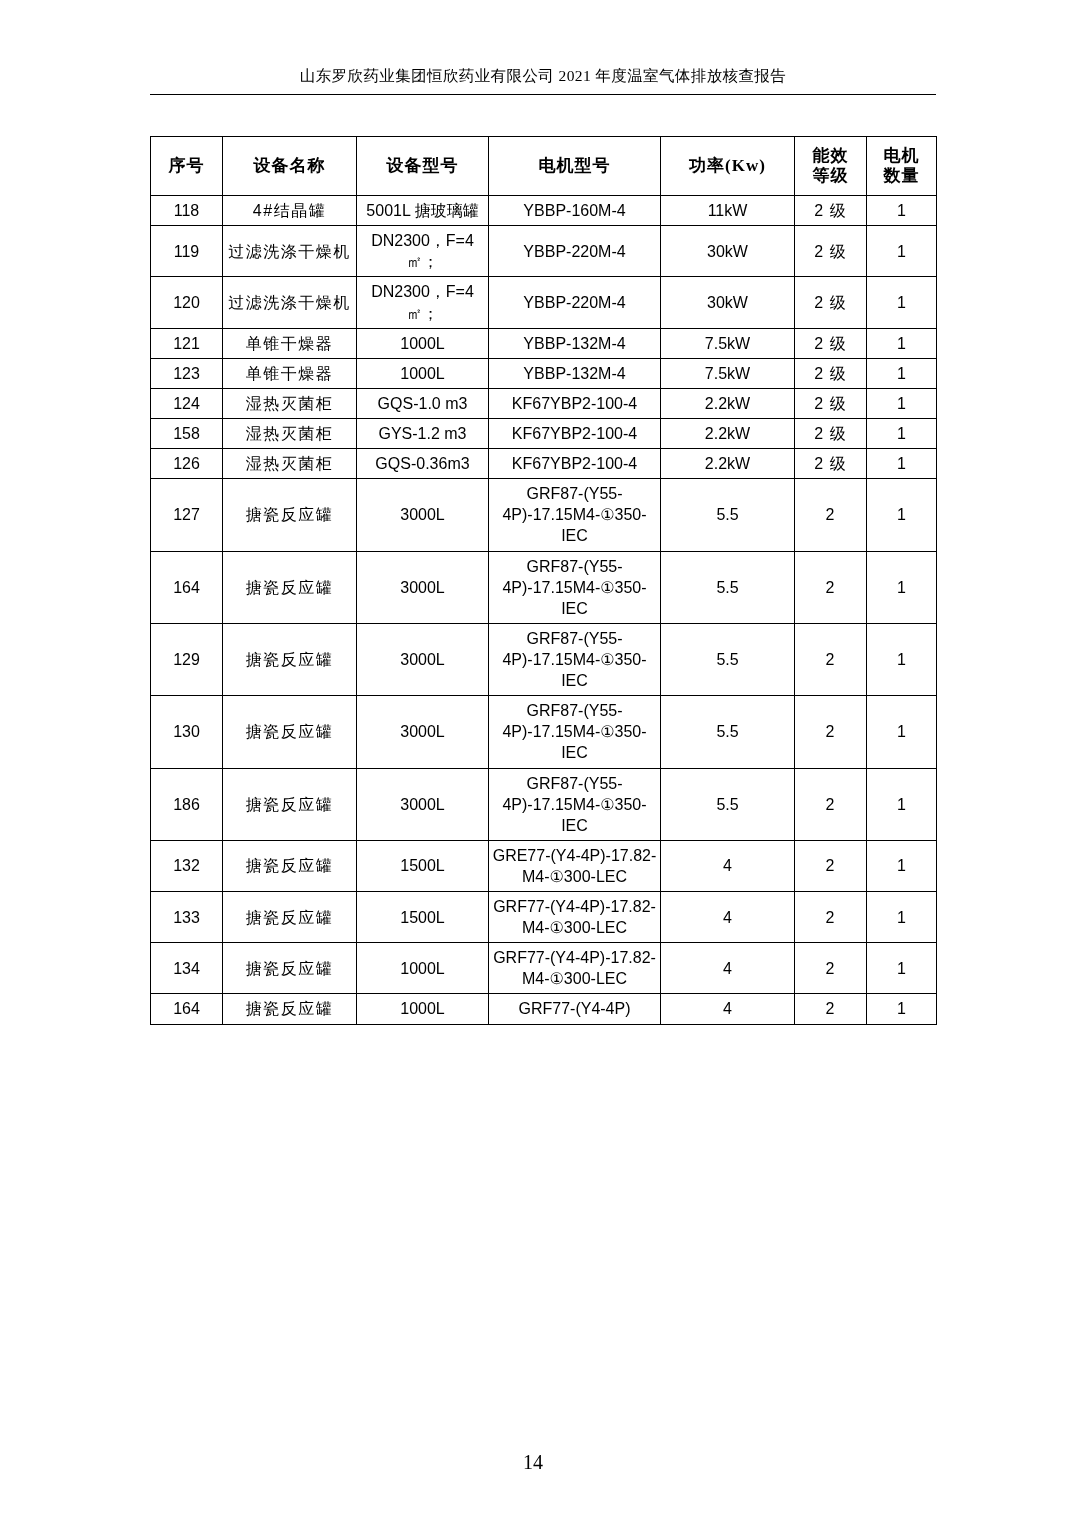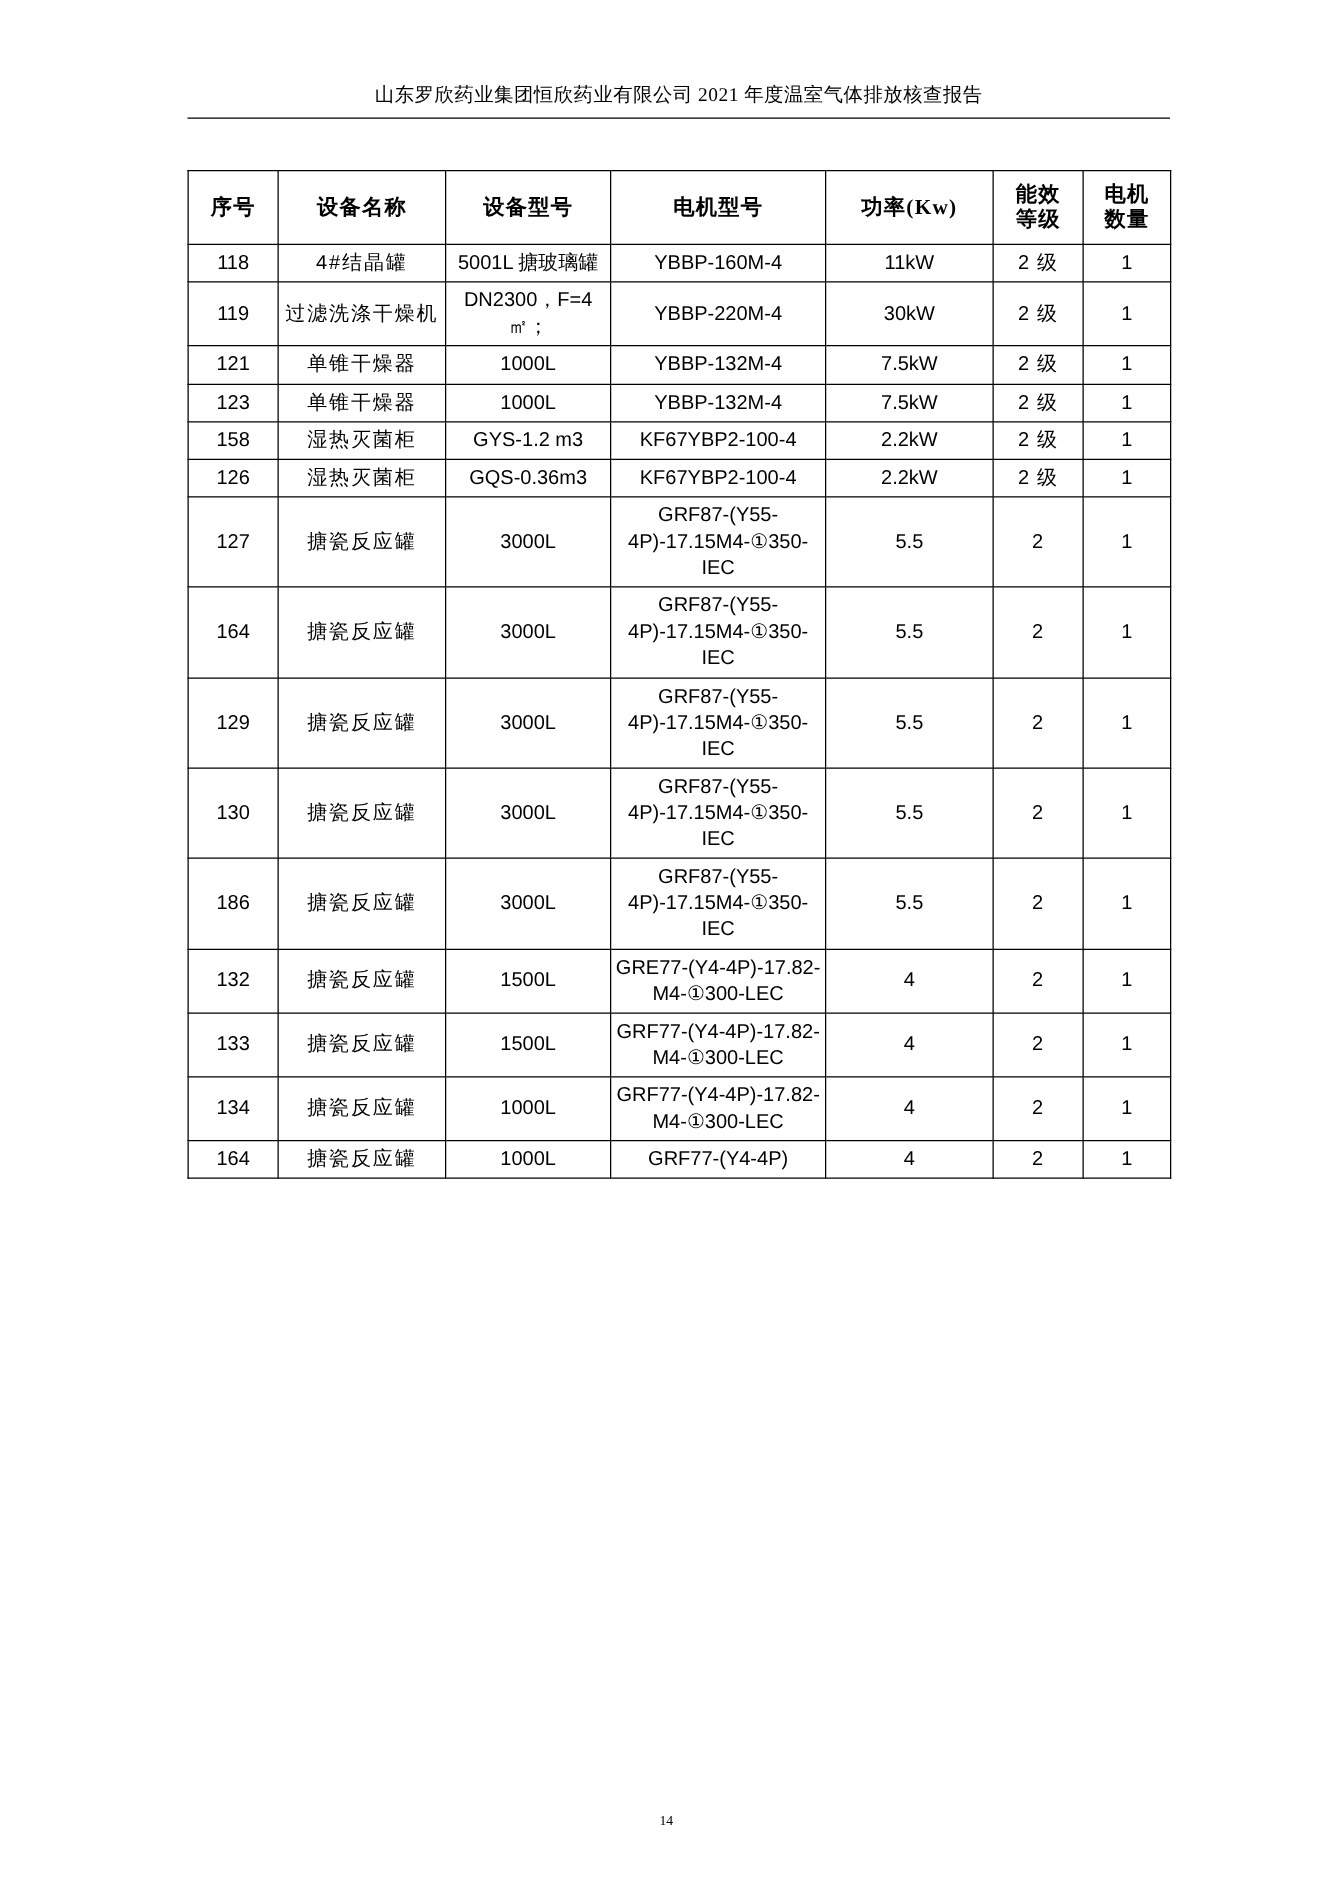--- a/index.html
+++ b/index.html
@@ -92,21 +92,21 @@
     font-size: 16px;
   }
   .hdr-two-line { line-height: 1.18; }
   .footer {
     position: absolute;
     top: 1451px;
     left: 0;
     width: 1066px;
     text-align: center;
     font-family: "Liberation Serif", serif;
-    font-size: 11px;
+    font-size: 20px;
   }
 </style>
 </head>
 <body>
 
 <div class="page">
 
   <div class="header">山东罗欣药业集团恒欣药业有限公司 2021 年度温室气体排放核查报告</div>
   <div class="header-rule"></div>
 
@@ -155,38 +155,56 @@
           <tr>
             <td class="cn">119</td>
             <td class="cname">过滤洗涤干燥机</td>
             <td class="cmodel">DN2300，F=4 ㎡；</td>
             <td class="cmotor">YBBP-220M-4</td>
             <td class="cpower">30kW</td>
             <td class="cgrade">2 级</td>
             <td class="cqty">1</td>
           </tr>
           <tr>
+            <td class="cn">120</td>
+            <td class="cname">过滤洗涤干燥机</td>
+            <td class="cmodel">DN2300，F=4 ㎡；</td>
+            <td class="cmotor">YBBP-220M-4</td>
+            <td class="cpower">30kW</td>
+            <td class="cgrade">2 级</td>
+            <td class="cqty">1</td>
+          </tr>
+          <tr>
             <td class="cn">121</td>
             <td class="cname">单锥干燥器</td>
             <td class="cmodel">1000L</td>
             <td class="cmotor">YBBP-132M-4</td>
             <td class="cpower">7.5kW</td>
             <td class="cgrade">2 级</td>
             <td class="cqty">1</td>
           </tr>
           <tr>
             <td class="cn">123</td>
             <td class="cname">单锥干燥器</td>
             <td class="cmodel">1000L</td>
             <td class="cmotor">YBBP-132M-4</td>
             <td class="cpower">7.5kW</td>
             <td class="cgrade">2 级</td>
             <td class="cqty">1</td>
           </tr>
           <tr>
+            <td class="cn">124</td>
+            <td class="cname">湿热灭菌柜</td>
+            <td class="cmodel">GQS-1.0 m3</td>
+            <td class="cmotor">KF67YBP2-100-4</td>
+            <td class="cpower">2.2kW</td>
+            <td class="cgrade">2 级</td>
+            <td class="cqty">1</td>
+          </tr>
+          <tr>
             <td class="cn">158</td>
             <td class="cname">湿热灭菌柜</td>
             <td class="cmodel">GYS-1.2 m3</td>
             <td class="cmotor">KF67YBP2-100-4</td>
             <td class="cpower">2.2kW</td>
             <td class="cgrade">2 级</td>
             <td class="cqty">1</td>
           </tr>
           <tr>
             <td class="cn">126</td>

